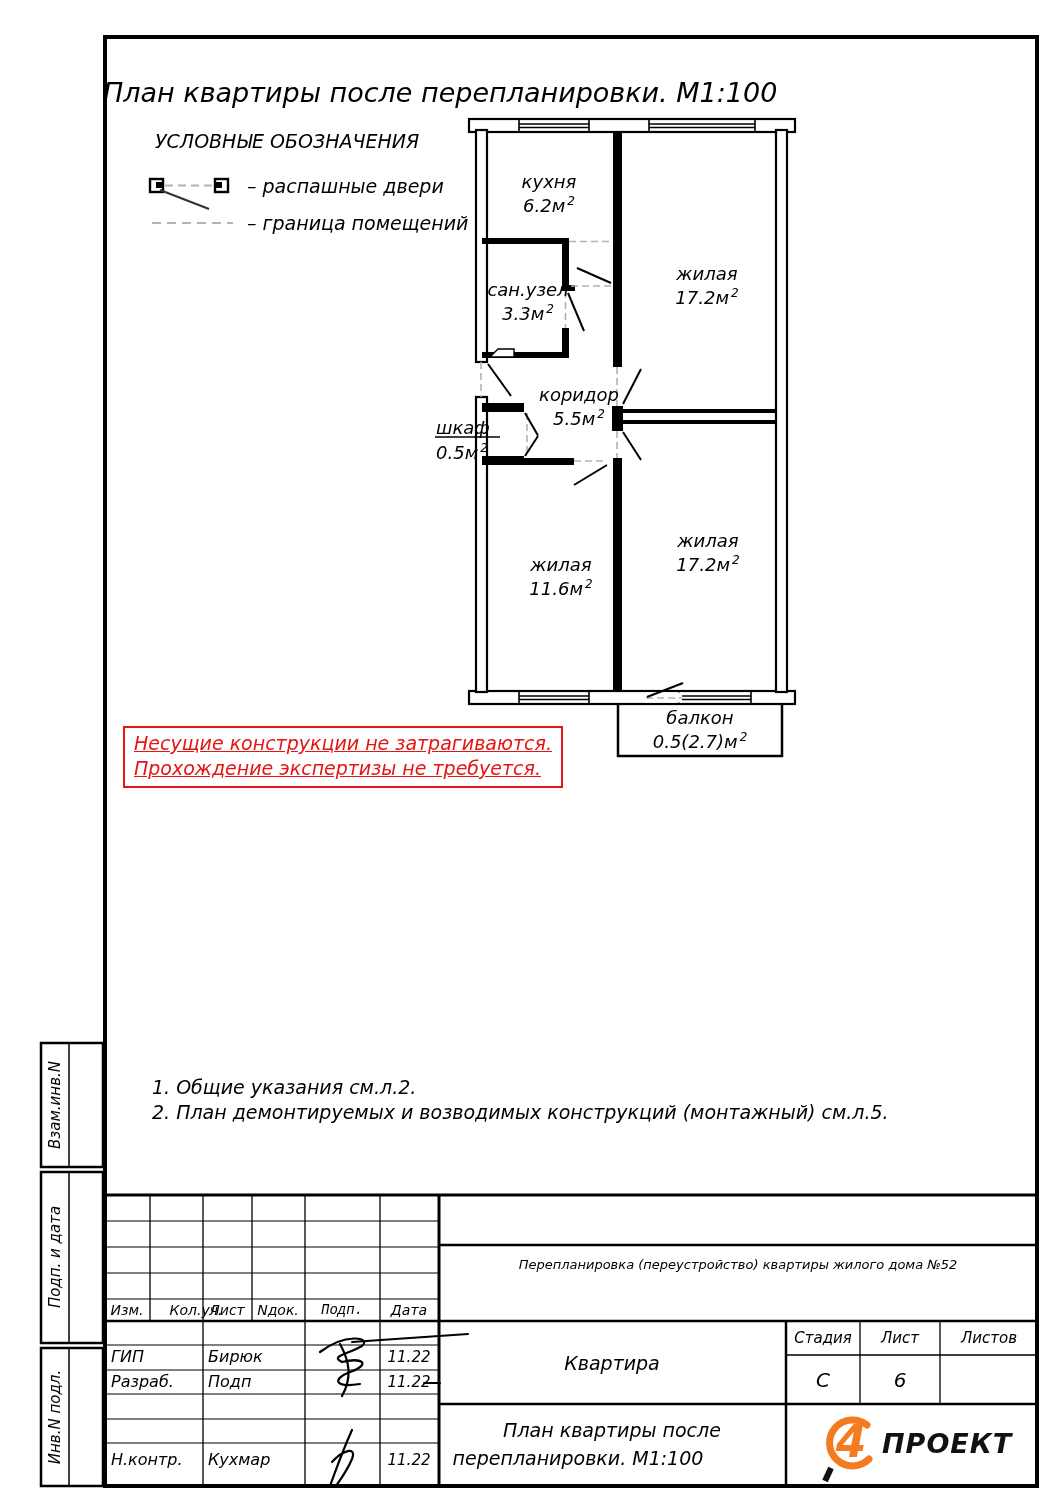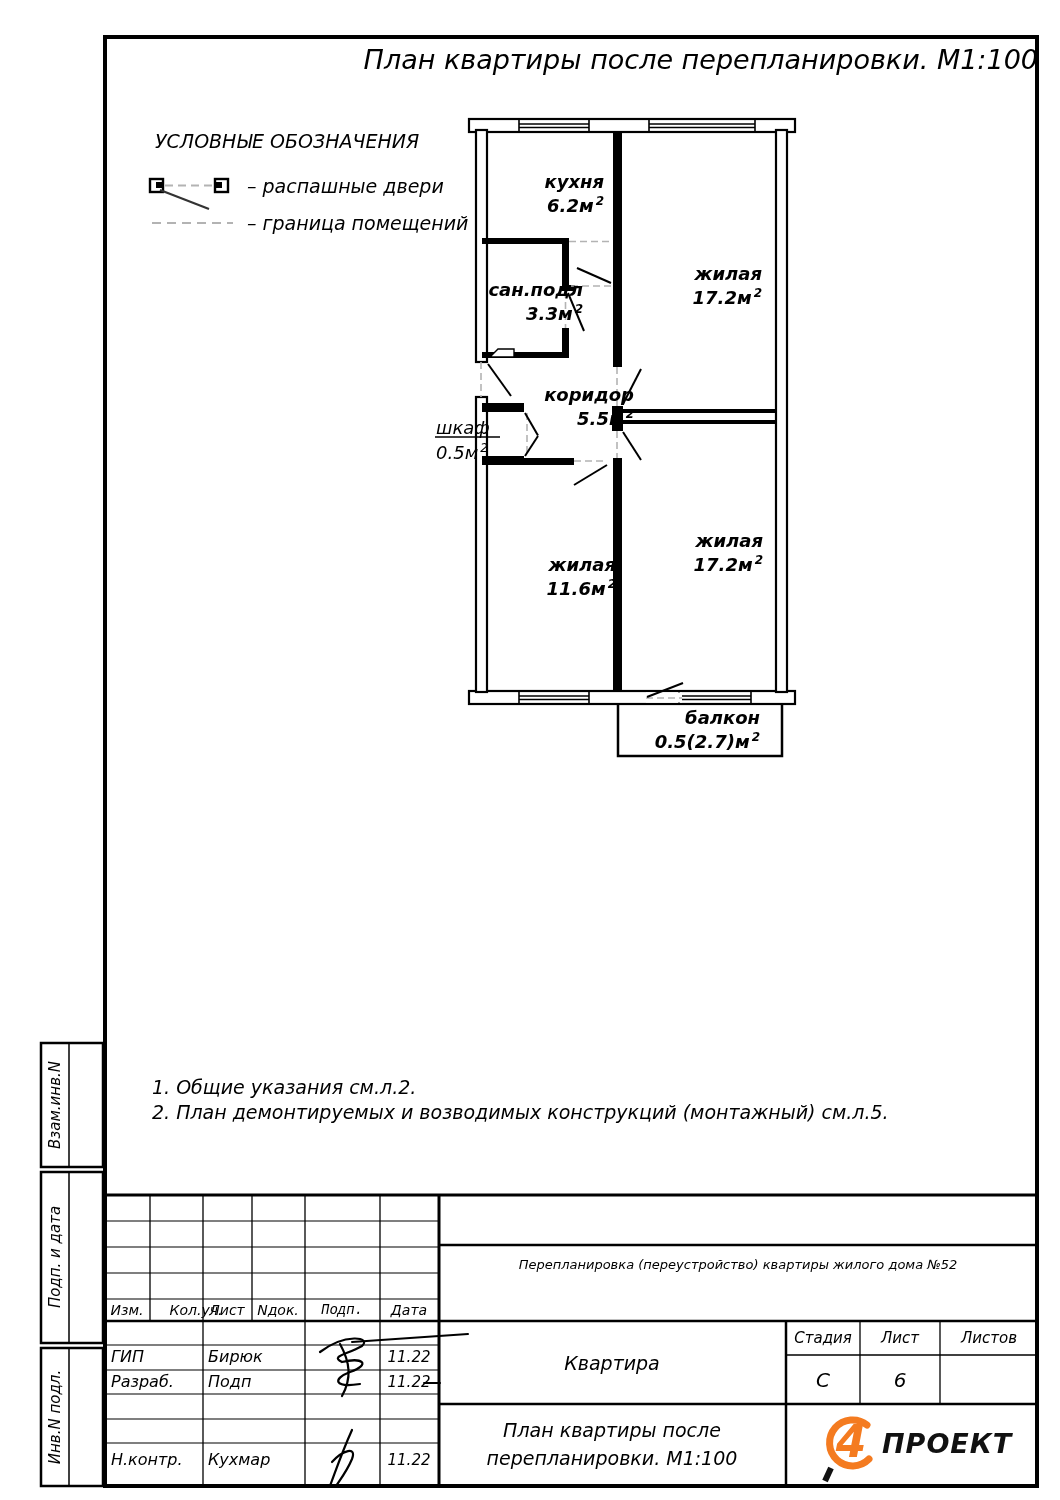--- a/index.html
+++ b/index.html
@@ -1,25 +1,25 @@
 <!DOCTYPE html>
 <html><head>
 <meta charset="utf-8">
 <style>
   html,body{margin:0;padding:0;background:#fff;}
   .page{position:relative;width:1060px;height:1500px;background:#fff;overflow:hidden;
         font-family:"DejaVu Sans",sans-serif;color:#000;}
   .abs{position:absolute;}
   .t{font-style:italic;white-space:nowrap;color:#000;}
-  .ctr{text-align:right;}
+  .ctr{text-align:left;margin-top:33px;}
   .cc{transform:translate(-50%,-50%);}
   .title{font-size:27px;letter-spacing:0px;}
   .lgh{font-size:19px;}
   .lgl{font-size:19px;}
-  .room-label{text-align:right;line-height:1.25;font-size:18px;font-style:italic;font-weight:bold;}
+  .room-label{text-align:center;line-height:1.25;font-size:18px;font-style:italic;}
   .room-label div{white-space:nowrap;}
   sup{font-size:12px;margin-left:2px;}
   .warning-box{border:2px solid #e81313;padding:3px 9px 5px 9px;}
   .wline{color:#e81313;font-style:italic;font-size:19px;line-height:25px;
          text-decoration:underline;white-space:nowrap;}
   .note{font-size:19px;}
   .side{font-size:15px;transform:translate(-50%,-50%) rotate(-90deg);}
   .tb-h{font-size:14px;}
   .tb-role,.tb-name{font-size:16px;line-height:20px;}
   .tb-date{font-size:15px;}
@@ -194,21 +194,21 @@
 
   <div class="abs room-label" style="left:494px;top:171px;width:110px;">
     <div>кухня</div>
     <div><span>6.2м</span><sup>2</sup></div>
   </div>
   <div class="abs room-label" style="left:652px;top:263px;width:110px;">
     <div>жилая</div>
     <div><span>17.2м</span><sup>2</sup></div>
   </div>
   <div class="abs room-label" style="left:473px;top:279px;width:110px;">
-    <div>сан.подл</div>
+    <div>сан.узел</div>
     <div><span>3.3м</span><sup>2</sup></div>
   </div>
   <div class="abs room-label" style="left:524px;top:384px;width:110px;">
     <div>коридор</div>
     <div><span>5.5м</span><sup>2</sup></div>
   </div>
   <div class="abs" style="left:436px;top:417px;">
     <div class="t" style="font-size:18px;">шкаф</div>
     <div class="t" style="font-size:18px;margin-top:3px;"><span>0.5м</span><sup>2</sup></div>
   </div>
@@ -218,20 +218,24 @@
   </div>
   <div class="abs room-label" style="left:653px;top:530px;width:110px;">
     <div>жилая</div>
     <div><span>17.2м</span><sup>2</sup></div>
   </div>
   <div class="abs room-label" style="left:640px;top:707px;width:120px;">
     <div>балкон</div>
     <div><span>0.5(2.7)м</span><sup>2</sup></div>
   </div>
 
+  <div class="abs warning-box" style="left:123px;top:726px;">
+    <div class="wline">Несущие конструкции не затрагиваются.</div>
+    <div class="wline">Прохождение экспертизы не требуется.</div>
+  </div>
 
   <div class="abs t note" style="left:152px;top:1076px;">1. Общие указания см.л.2.</div>
   <div class="abs t note" style="left:152px;top:1101px;">2. План демонтируемых и возводимых конструкций (монтажный) см.л.5.</div>
 
   <div class="abs t side" style="left:55px;top:1105px;">Взам.инв.N</div>
   <div class="abs t side" style="left:55px;top:1257px;">Подп. и дата</div>
   <div class="abs t side" style="left:55px;top:1417px;">Инв.N подл.</div>
 
   <div class="abs t tb-h cc" style="left:127px;top:1310px;">Изм.</div>
   <div class="abs t tb-h cc" style="left:176px;top:1310px;margin-left:20px;">Кол.уч.</div>
@@ -257,15 +261,15 @@
   <div class="abs t tb-obj cc" style="left:612px;top:1363px;">Квартира</div>
 
   <div class="abs t tb-sh cc" style="left:823px;top:1338px;">Стадия</div>
   <div class="abs t tb-sh cc" style="left:900px;top:1338px;">Лист</div>
   <div class="abs t tb-sh cc" style="left:989px;top:1338px;">Листов</div>
   <div class="abs t tb-sv cc" style="left:823px;top:1380px;">С</div>
   <div class="abs t tb-sv cc" style="left:900px;top:1380px;">6</div>
   <div class="abs t tb-sv cc" style="left:989px;top:1380px;"></div>
 
   <div class="abs t tb-draw cc" style="left:612px;top:1430px;">План квартиры после</div>
-  <div class="abs t tb-draw cc" style="left:612px;top:1458px;">перепланировки. М1:100</div>
+  <div class="abs t tb-draw cc" style="left:578px;top:1458px;">перепланировки. М1:100</div>
 
 </div>
 
 </body></html>

